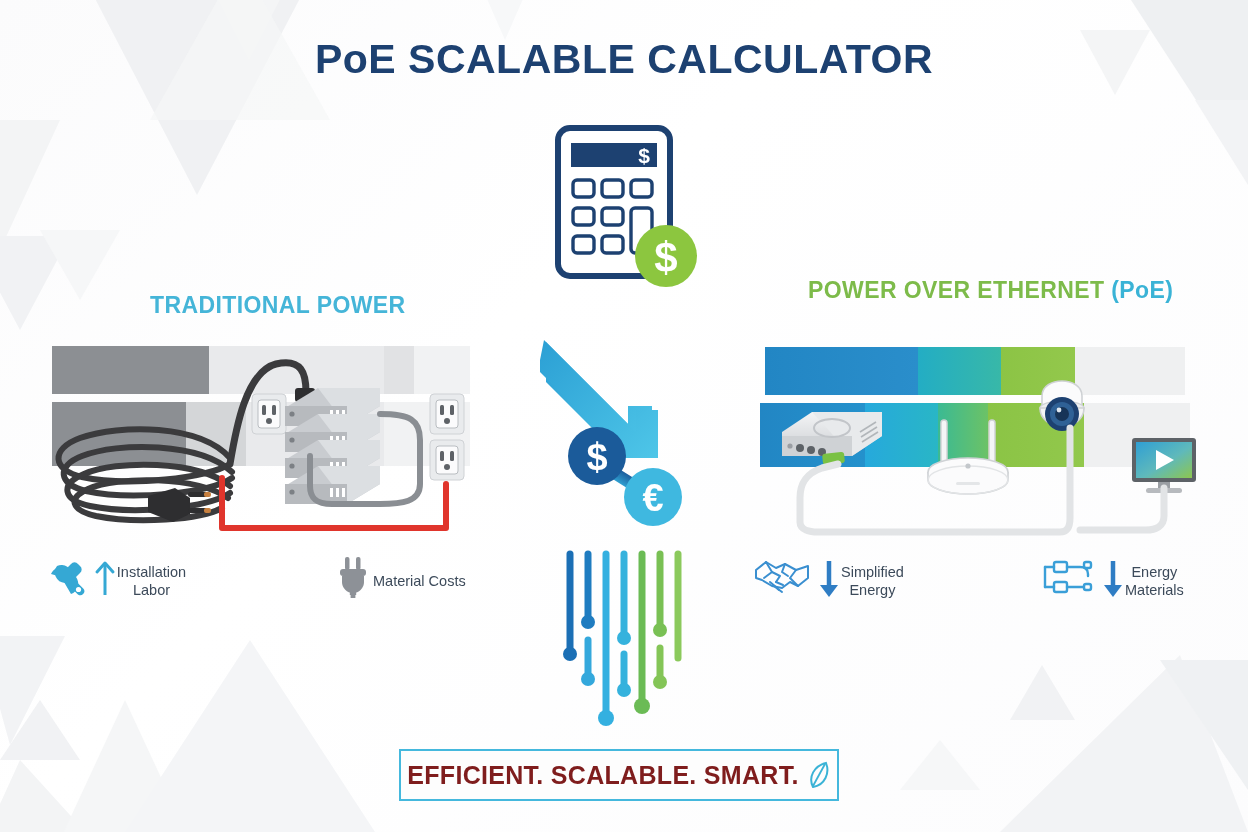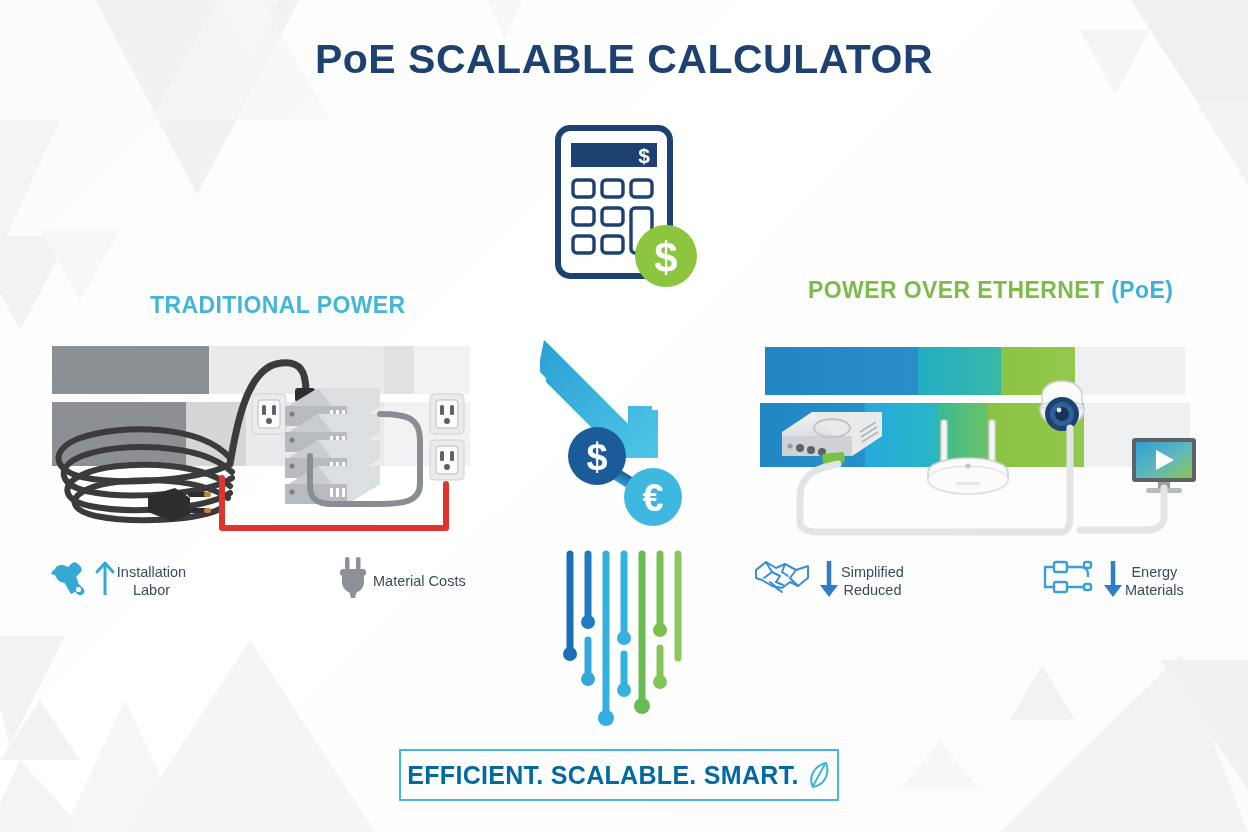--- a/index.html
+++ b/index.html
@@ -47,21 +47,21 @@
     font-family:"Liberation Sans", sans-serif;
   }
 
   
   .tagline-box{
     position:absolute;left:399px;top:749px;width:436px;height:48px;
     border:2px solid #44b8dd;background:#fdfdfd;
     display:flex;align-items:center;justify-content:center;gap:6px;
   }
   .tagline-text{
-    font-size:25px;font-weight:bold;color:#0369a1;letter-spacing:.3px;
+    font-size:25px;font-weight:bold;color:#7f1d1d;letter-spacing:.3px;
     font-family:"Liberation Sans", sans-serif;
   }
 </style>
 </head>
 <body>
 
 <div id="stage">
 
   <svg class="bg-tris" viewBox="0 0 1248 832">
     <polygon points="75,-40 320,-40 197,195" fill="#f0f1f3"></polygon>
@@ -421,21 +421,21 @@
             <path d="M22 30 L27 34"></path>
             <path d="M26 33 L30 36"></path>
             <path d="M33 8 L30 16 L36 20"></path>
           </g>
         </svg>
         <svg width="24" height="44" viewBox="0 0 24 44">
           <line x1="12" y1="5" x2="12" y2="33" stroke="#2f7dc4" stroke-width="4.5"></line>
           <polygon points="3,29 21,29 12,41" fill="#2f7dc4"></polygon>
         </svg>
       </div>
-      <div class="blabel">Simplified Reduced</div>
+      <div class="blabel">Simplified Energy</div>
     </div>
 
     <div class="benefit">
       <div class="icons">
         <svg width="56" height="44" viewBox="0 0 56 44">
           <g fill="none" stroke="#3a9fd8" stroke-width="2.4" stroke-linejoin="round" stroke-linecap="round">
             <rect x="14" y="6" width="13" height="10" rx="2"></rect>
             <path d="M27 11 L40 11 C46 11 48 14 48 18 L48 20"></path>
             <path d="M5 11 L14 11"></path>
             <rect x="14" y="26" width="13" height="10" rx="2"></rect>

